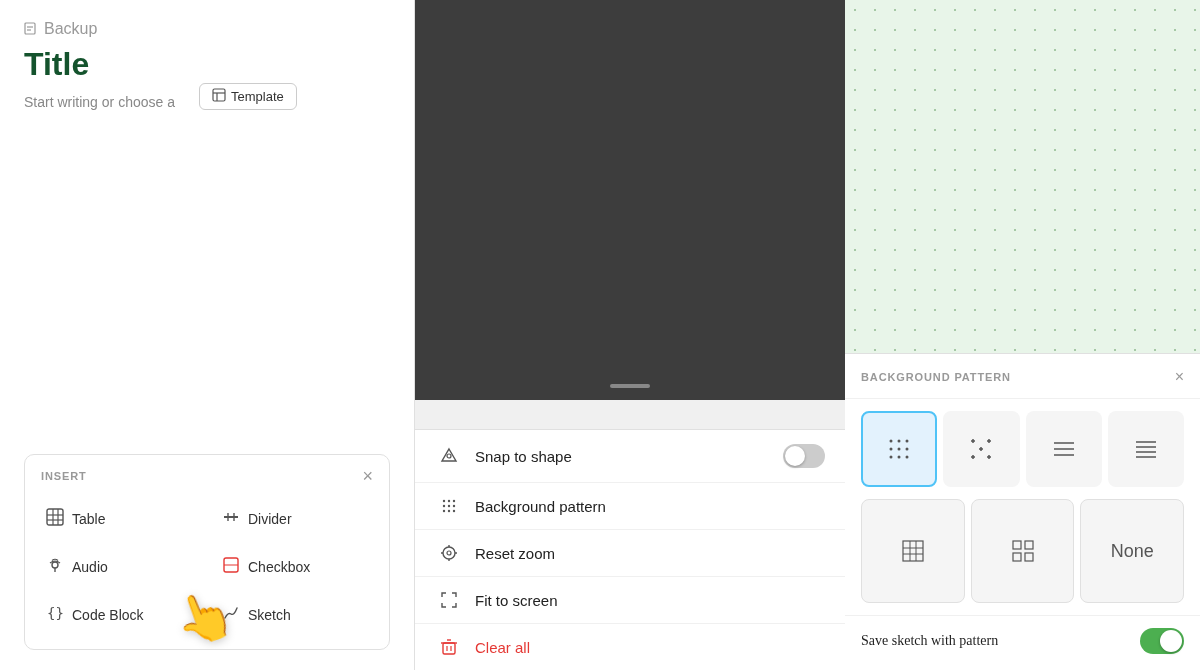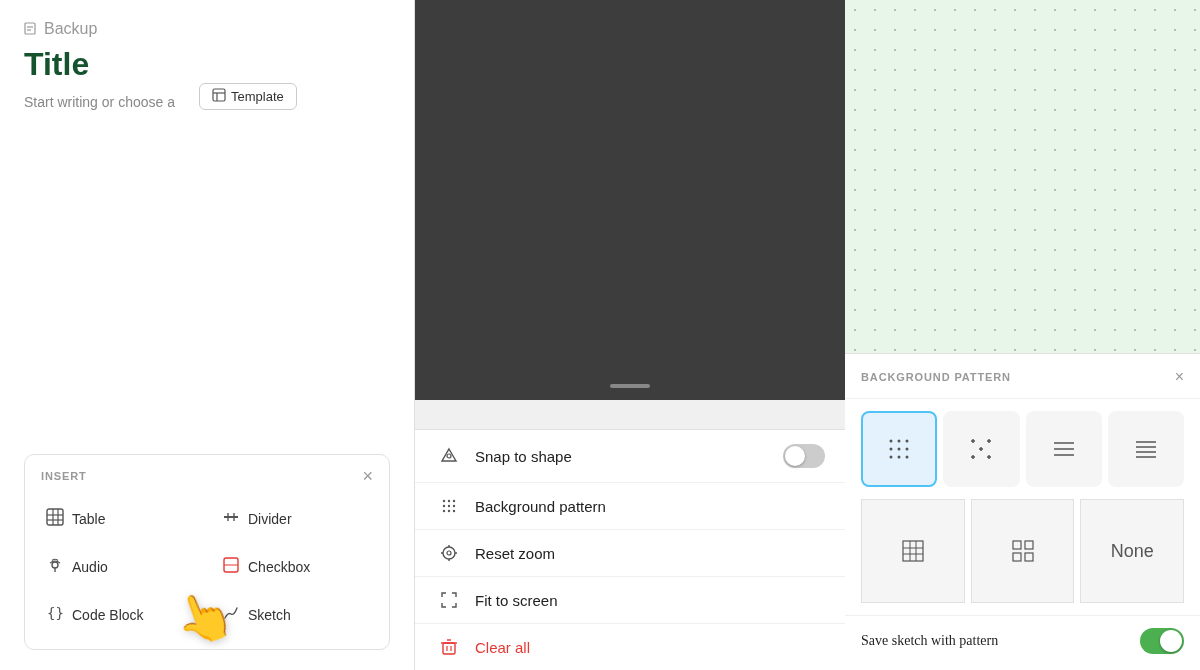--- a/index.html
+++ b/index.html
@@ -309,21 +309,21 @@
     .pattern-row2 {
       display: grid;
       grid-template-columns: repeat(3, 1fr);
       gap: 6px;
       padding: 0 16px 12px;
     }
 
     .pattern-btn2 {
       width: 100%;
       aspect-ratio: 1;
-      border-radius: 0;
+      border-radius: 8px;
       border: 1px solid #e0e0e0;
       cursor: pointer;
       display: flex;
       align-items: center;
       justify-content: center;
       background: #f5f5f5;
       font-size: 18px;
       color: #555;
     }
 

